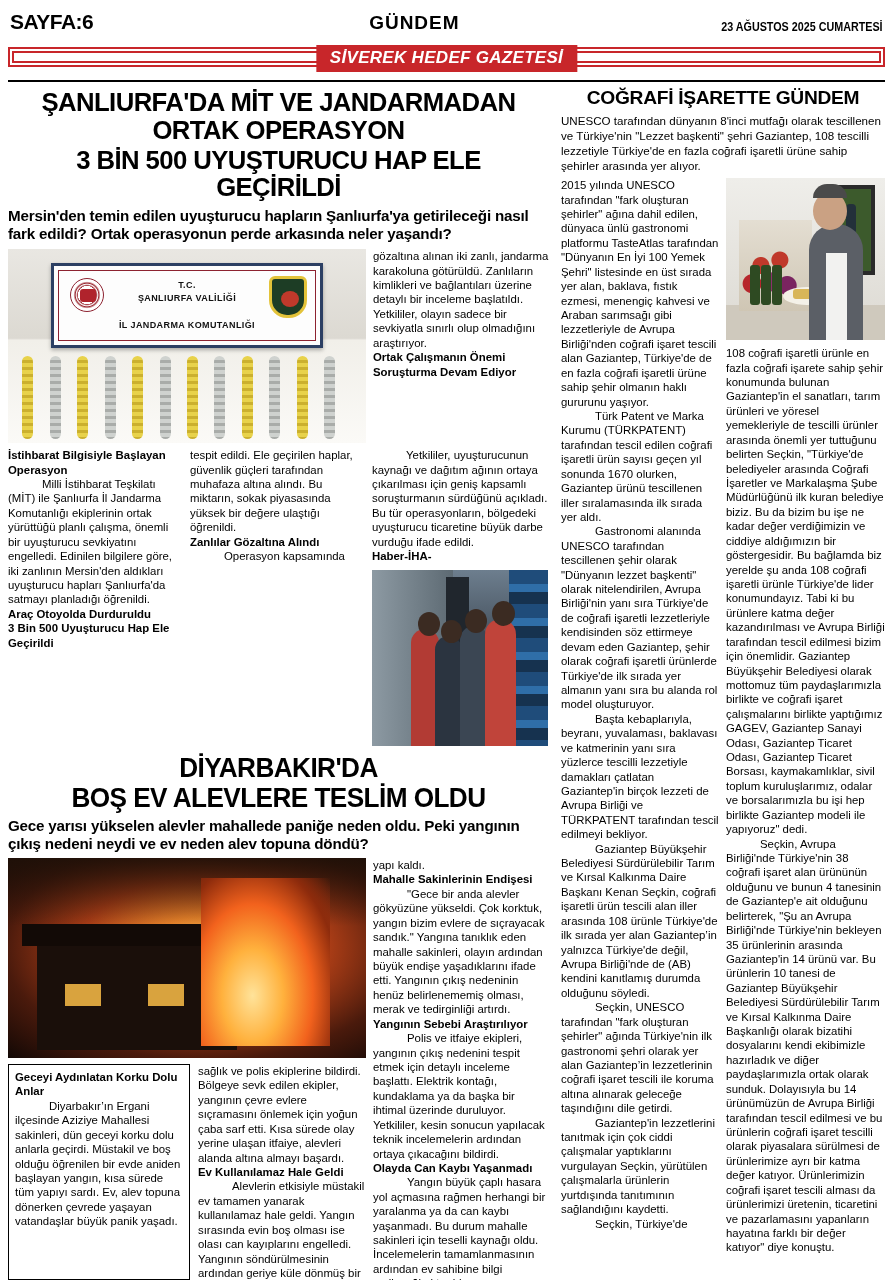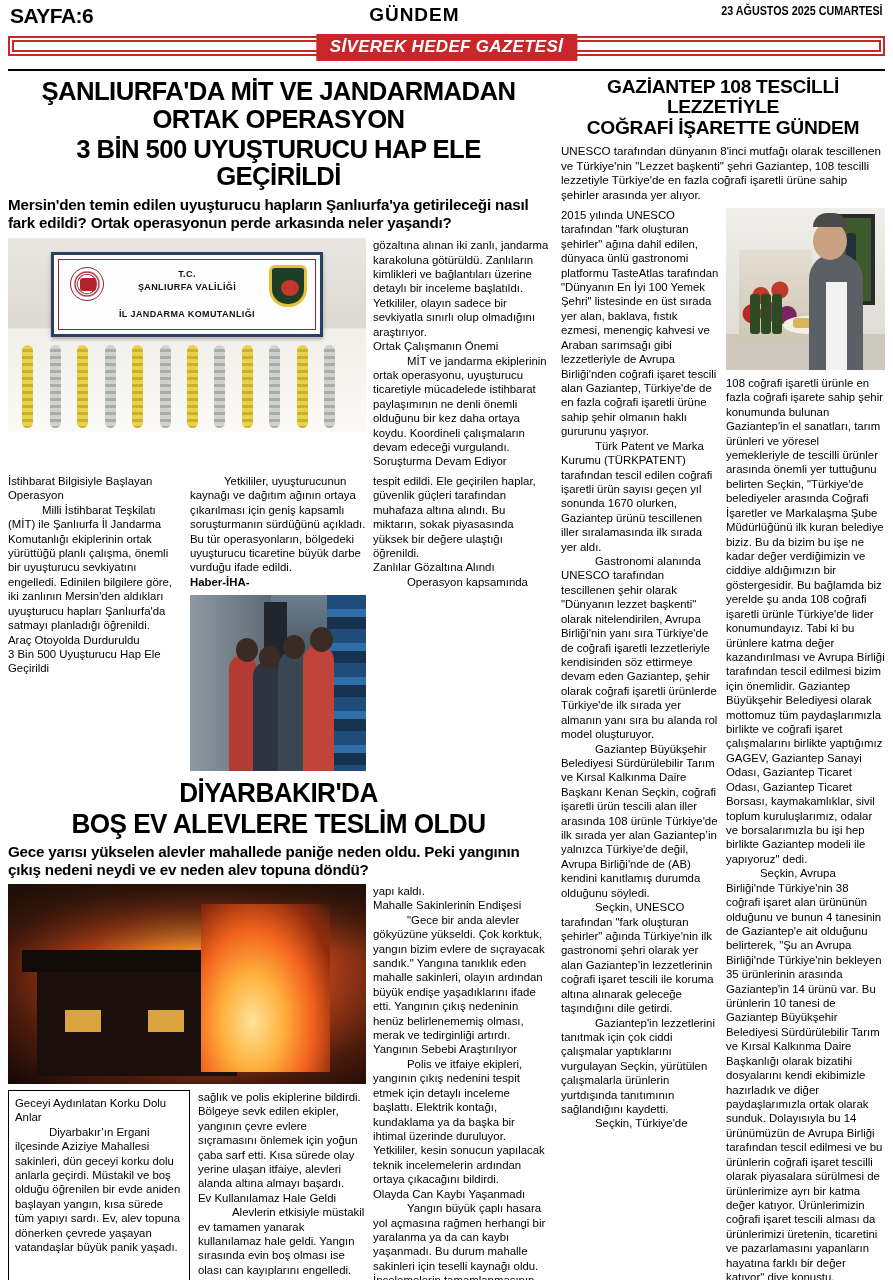--- a/index.html
+++ b/index.html
@@ -7,26 +7,26 @@
   body {
     width: 893px; height: 1280px;
     background: #ffffff;
     font-family: "Liberation Sans", sans-serif;
     color: #000;
     overflow: hidden;
   }
   .page { position: relative; width: 893px; height: 1280px; padding: 4px 8px 0 8px; }
 
   
-  .masthead { display:flex; align-items:flex-start; justify-content:space-between; height:30px; padding:0 2px; }
+  .masthead { display:flex; align-items:flex-end; justify-content:space-between; height:30px; padding:0 2px; }
   .masthead .page-no { font-weight:bold; font-size:21px; letter-spacing:-0.5px; }
   .masthead .section { font-weight:bold; font-size:19px; letter-spacing:1px; margin-left:40px; }
   .masthead .date { font-weight:bold; font-size:12.5px; transform:scaleX(0.86); transform-origin:right bottom; white-space:nowrap; }
 
-  .banner-wrap { position:relative; margin-top:2px; height:27px; }
+  .banner-wrap { position:relative; margin-top:13px; height:27px; }
   .banner-bar { position:absolute; left:0; right:0; top:0; height:20px; border:2px solid #c8262a; background:#fff; }
   .banner-bar::before{ content:""; position:absolute; left:2px; right:2px; top:2px; bottom:2px; border:2px solid #c8262a;}
   .banner-title {
     position:absolute; left:50%; top:-2px; transform:translateX(-50%);
     background:#c8262a; color:#fff; font-weight:bold; font-size:17px;
     padding:3px 14px 4px 14px; letter-spacing:0.3px; white-space:nowrap;
     font-family:"Liberation Sans", sans-serif; font-style:italic;
   }
 
   .hr-thick { border-top:2px solid #000; margin-top:6px; }
@@ -51,21 +51,21 @@
   }
   .hl-right .l2 { display:block; }
 
   .lead-right { font-size:11.6px; line-height:1.27; margin-top:6px; text-align:left; }
 
   
   .tcol { font-size:11.4px; line-height:1.265; text-align:left; }
   .tcol p { margin:0; }
   .tcol .ind { text-indent:34px; }
   .tcol b, .tcol strong { font-weight:bold; }
-  .sub-h { font-weight:normal; display:block; }
+  .sub-h { font-weight:bold; display:block; }
 
   .photo { background:#cfcfcf; position:relative; overflow:hidden; border:0; }
 
   
   .ph1 { height:194px; }
   .ph1 .room { position:absolute; inset:0; background:linear-gradient(#e9e7e2,#dcd9d2 46%,#f1efe9 47%,#fbfaf7); }
   .ph1 .board {
     position:absolute; left:12%; top:7%; width:76%; height:44%;
     background:#fdfdfd; border:3px solid #2c3f63; box-shadow:0 2px 4px rgba(0,0,0,.3);
   }
@@ -199,55 +199,54 @@
                 <div class="pill-row g" style="left:74%"></div>
                 <div class="pill-row y" style="left:82%"></div>
                 <div class="pill-row g" style="left:90%"></div>
               </div>
             </div>
           </div>
 
           <div class="tcol" style="width:176px;">
             <p>gözaltına alınan iki zanlı, jandarma karakoluna götürüldü. Zanlıların kimlikleri ve bağlantıları üzerine detaylı bir inceleme başlatıldı. Yetkililer, olayın sadece bir sevkiyatla sınırlı olup olmadığını araştırıyor.</p>
             <p class="sub-h">Ortak Çalışmanın Önemi</p>
-            <p class="ind">MİT ve jandarma ekiplerinin ortak operasyonu, uyuşturucu ticaretiyle mücadelede istihbarat paylaşımının ne denli önemli olduğunu bir kez daha ortaya koydu. Koordineli çalışmaların devam edeceği vurgulandı.</p>
             <p class="sub-h">Soruşturma Devam Ediyor</p>
           </div>
         </div>
 
         <div style="display:flex; gap:7px; margin-top:5px;">
           <div class="tcol" style="width:175px;">
             <p class="sub-h">İstihbarat Bilgisiyle Başlayan Operasyon</p>
             <p class="ind">Milli İstihbarat Teşkilatı (MİT) ile Şanlıurfa İl Jandarma Komutanlığı ekiplerinin ortak yürüttüğü planlı çalışma, önemli bir uyuşturucu sevkiyatını engelledi. Edinilen bilgilere göre, iki zanlının Mersin'den aldıkları uyuşturucu hapları Şanlıurfa'da satmayı planladığı öğrenildi.</p>
             <p class="sub-h">Araç Otoyolda Durduruldu</p>
             <p class="sub-h">3 Bin 500 Uyuşturucu Hap Ele Geçirildi</p>
+          </div>
+          <div class="tcol" style="width:175px;">
+            <p>tespit edildi. Ele geçirilen haplar, güvenlik güçleri tarafından muhafaza altına alındı. Bu miktarın, sokak piyasasında yüksek bir değere ulaştığı öğrenildi.</p>
+            <p class="sub-h">Zanlılar Gözaltına Alındı</p>
+            <p class="ind">Operasyon kapsamında</p>
           </div>
           <div class="tcol" style="width:176px;">
             <p class="ind">Yetkililer, uyuşturucunun kaynağı ve dağıtım ağının ortaya çıkarılması için geniş kapsamlı soruşturmanın sürdüğünü açıkladı. Bu tür operasyonların, bölgedeki uyuşturucu ticaretine büyük darbe vurduğu ifade edildi.</p>
             <p><b>Haber-İHA-</b></p>
             <div class="photo ph2" style="margin-top:6px; height:176px;">
               <div class="bg"></div>
                 <div class="shopwall"></div>
                 <div class="door"></div>
                 <div class="shelf"></div>
               <div class="person p1"></div>
                 <div class="person p2"></div>
                 <div class="person p3"></div>
                 <div class="person p4"></div>
               <div class="head h1"></div>
                 <div class="head h2"></div>
                 <div class="head h3"></div>
                 <div class="head h4"></div>
             </div>
           </div>
-          <div class="tcol" style="width:175px;">
-            <p>tespit edildi. Ele geçirilen haplar, güvenlik güçleri tarafından muhafaza altına alındı. Bu miktarın, sokak piyasasında yüksek bir değere ulaştığı öğrenildi.</p>
-            <p class="sub-h">Zanlılar Gözaltına Alındı</p>
-            <p class="ind">Operasyon kapsamında</p>
-          </div>
         </div>
       </div>
 
       <div style="margin-top:8px;">
         <div class="hl1" style="font-size:27px;">
           <span>DİYARBAKIR'DA</span>
           <span class="l2">BOŞ EV ALEVLERE TESLİM OLDU</span>
         </div>
         <div class="sub1">Gece yarısı yükselen alevler mahallede paniğe neden oldu. Peki yangının çıkış nedeni neydi ve ev neden alev topuna döndü?</div>
 
@@ -290,30 +289,30 @@
         </div>
       </div>
     </div>
 
     <div class="divider-v"></div>
 
     <div class="right-zone">
 
       <div>
         <div class="hl-right">
-          <span>GAZİANTEP 108 TESCİLLİ LEZZETİYLE</span>
           <span class="l2">COĞRAFİ İŞARETTE GÜNDEM</span>
         </div>
         <div class="lead-right">UNESCO tarafından dünyanın 8'inci mutfağı olarak tescillenen ve Türkiye'nin "Lezzet başkenti" şehri Gaziantep, 108 tescilli lezzetiyle Türkiye'de en fazla coğrafi işaretli ürüne sahip şehirler arasında yer alıyor.</div>
 
         <div style="display:flex; gap:7px; margin-top:5px;">
           <div class="tcol" style="width:158px;">
             <p> 2015 yılında UNESCO tarafından "fark oluşturan şehirler" ağına dahil edilen, dünyaca ünlü gastronomi platformu TasteAtlas tarafından "Dünyanın En İyi 100 Yemek Şehri" listesinde en üst sırada yer alan, baklava, fıstık ezmesi, menengiç kahvesi ve Araban sarımsağı gibi lezzetleriyle de Avrupa Birliği'nden coğrafi işaret tescili alan Gaziantep, Türkiye'de de en fazla coğrafi işaretli ürüne sahip şehir olmanın haklı gururunu yaşıyor.</p>
             <p class="ind">Türk Patent ve Marka Kurumu (TÜRKPATENT) tarafından tescil edilen coğrafi işaretli ürün sayısı geçen yıl sonunda 1670 olurken, Gaziantep ürünü tescillenen iller sıralamasında ilk sırada yer aldı.</p>
             <p class="ind">Gastronomi alanında UNESCO tarafından tescillenen şehir olarak "Dünyanın lezzet başkenti" olarak nitelendirilen, Avrupa Birliği'nin yanı sıra Türkiye'de de coğrafi işaretli lezzetleriyle kendisinden söz ettirmeye devam eden Gaziantep, şehir olarak coğrafi işaretli ürünlerde Türkiye'de ilk sırada yer almanın yanı sıra bu alanda rol model oluşturuyor.</p>
+            <p class="ind">Başta kebaplarıyla, beyranı, yuvalaması, baklavası ve katmerinin yanı sıra yüzlerce tescilli lezzetiyle damakları çatlatan Gaziantep'in birçok lezzeti de Avrupa Birliği ve TÜRKPATENT tarafından tescil edilmeyi bekliyor.</p>
             <p class="ind">Gaziantep Büyükşehir Belediyesi Sürdürülebilir Tarım ve Kırsal Kalkınma Daire Başkanı Kenan Seçkin, coğrafi işaretli ürün tescili alan iller arasında 108 ürünle Türkiye'de ilk sırada yer alan Gaziantep’in yalnızca Türkiye'de değil, Avrupa Birliği'nde de (AB) kendini kanıtlamış durumda olduğunu söyledi.</p>
             <p class="ind">Seçkin, UNESCO tarafından "fark oluşturan şehirler" ağında Türkiye'nin ilk gastronomi şehri olarak yer alan Gaziantep’in lezzetlerinin coğrafi işaret tescili ile koruma altına alınarak geleceğe taşındığını dile getirdi.</p>
             <p class="ind">Gaziantep'in lezzetlerini tanıtmak için çok ciddi çalışmalar yaptıklarını vurgulayan Seçkin, yürütülen çalışmalarla ürünlerin yurtdışında tanıtımının sağlandığını kaydetti.</p>
             <p class="ind">Seçkin, Türkiye'de</p>
           </div>
           <div style="width:159px;">
             <div class="photo phR">
               <div class="room"></div>
               <div class="frame"></div>
               <div class="table"></div>

